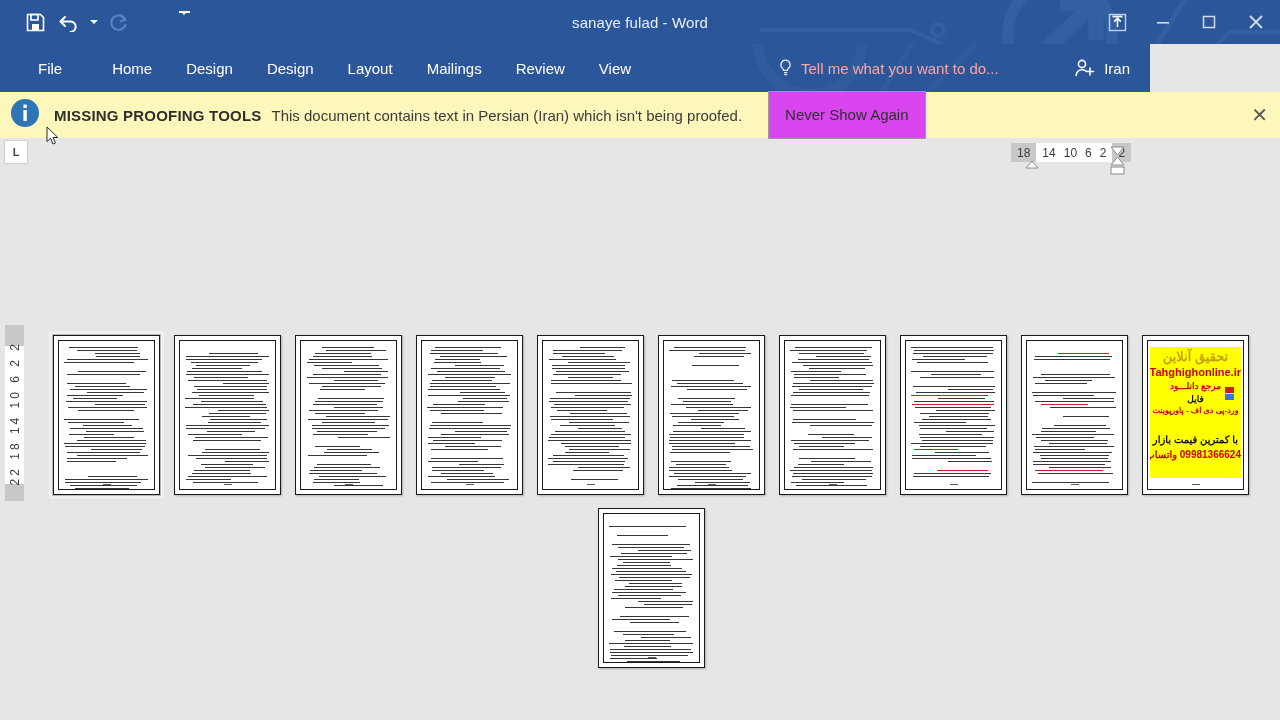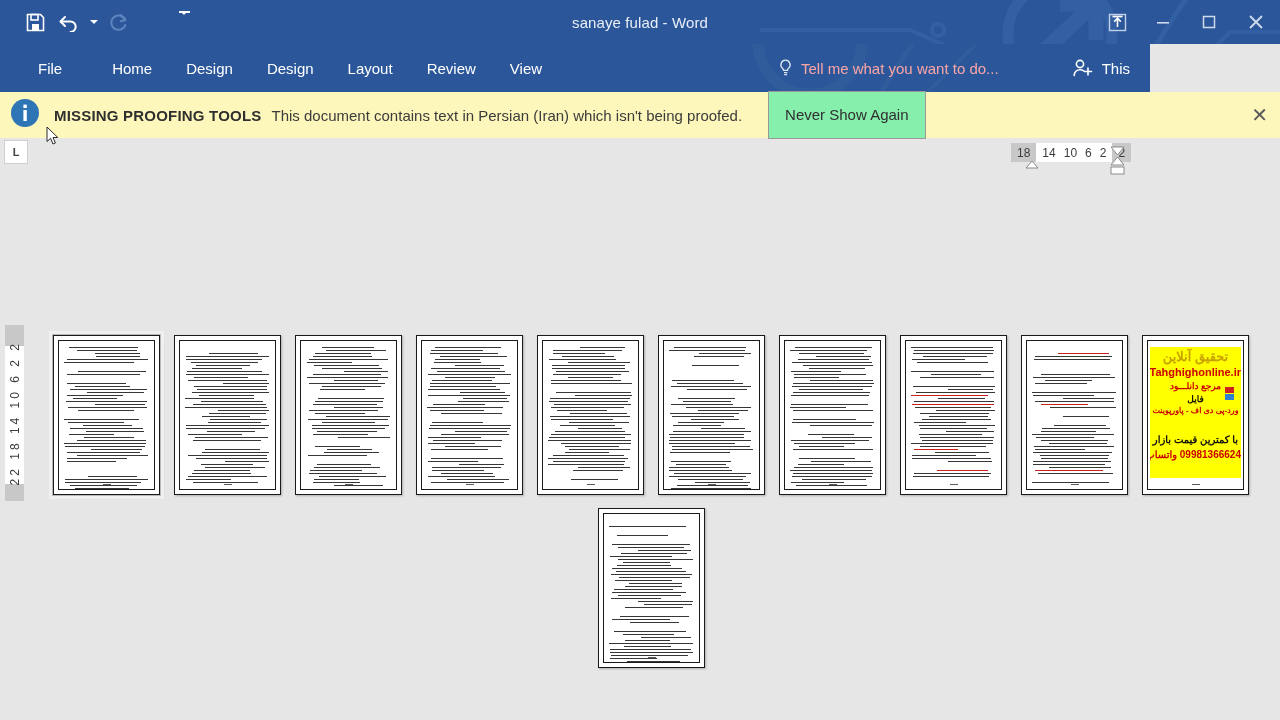--- a/index.html
+++ b/index.html
@@ -53,21 +53,21 @@
 
   
   .notice{
     position:absolute;left:0;top:92px;width:1280px;height:46px;
     background:#fdf7bb;display:flex;align-items:center;
   }
   .notice-icon{margin-left:10px;margin-right:14px;flex:0 0 auto;}
   .notice-strong{color:#2f2f2f;font-size:15px;font-weight:bold;letter-spacing:.2px;white-space:nowrap;}
   .notice-text{color:#3b3b3b;font-size:15px;margin-left:10px;white-space:nowrap;}
   .notice-btn{
-    margin-left:26px;background:#86efac;border:1px solid #9a9a9a;
+    margin-left:26px;background:#d946ef;border:1px solid #9a9a9a;
     color:#2f2f2f;font-size:15px;padding:14px 16px;line-height:18px;cursor:default;
   }
   .notice-close{position:absolute;right:6px;top:50%;transform:translateY(-50%);
     color:#5a5a5a;font-size:20px;line-height:1;padding:2px 6px;cursor:default;}
 
   
   .ruler-corner{
     position:absolute;left:4px;top:140px;width:22px;height:22px;
     background:#ffffff;border:1px solid #d0d0d0;
     display:flex;align-items:center;justify-content:center;
@@ -211,39 +211,40 @@
       <path d="M400 110 L470 40 L520 40" stroke="#35619f" stroke-width="4" fill="none"></path>
       <path d="M430 0 L360 110" stroke="#35619f" stroke-width="5"></path>
     </svg>
 
     <div class="tabs">
       <div class="tab">File</div>
       <div class="tab" style="margin-left:22px;">Home</div>
       <div class="tab" style="margin-left:6px;">Design</div>
       <div class="tab" style="margin-left:6px;">Design</div>
       <div class="tab" style="margin-left:6px;">Layout</div>
+      <div class="tab" style="margin-left:6px;">Mailings</div>
       <div class="tab" style="margin-left:6px;">Review</div>
       <div class="tab" style="margin-left:6px;">View</div>
     </div>
 
     <div class="tellme">
       <svg width="15" height="20" viewBox="0 0 15 20">
         <path d="M7.5 2.2 a4.6 4.6 0 0 1 3 8.1 c-.7.6-1 1.2-1 2.1 h-4 c0-.9-.3-1.5-1-2.1 a4.6 4.6 0 0 1 3-8.1 z" fill="none" stroke="#dfe7f4" stroke-width="1.3"></path>
         <path d="M6 14.7 h3.3 M6.2 16.6 h2.9" stroke="#dfe7f4" stroke-width="1.3"></path>
       </svg>
       <span>Tell me what you want to do...</span>
     </div>
 
     <div class="share">
       <svg width="22" height="20" viewBox="0 0 22 20">
         <circle cx="8" cy="6" r="3.6" fill="none" stroke="#ffffff" stroke-width="1.6"></circle>
         <path d="M2.2 17.5 c0-3.6 2.6-5.8 5.8-5.8 c1.5 0 2.9.5 3.9 1.3" fill="none" stroke="#ffffff" stroke-width="1.6" stroke-linecap="round"></path>
         <path d="M16 10 v7 M12.5 13.5 h7" stroke="#ffffff" stroke-width="1.6" stroke-linecap="round"></path>
       </svg>
-      <span>This</span>
+      <span>Iran</span>
     </div>
   </div>
 
   <div class="notice">
     <span class="notice-icon">
       <svg width="30" height="30" viewBox="0 0 30 30">
         <circle cx="15" cy="15" r="14" fill="#2e75b6"></circle>
         <rect x="13.4" y="6.6" width="3.4" height="3.4" fill="#ffffff"></rect>
         <rect x="13.4" y="12" width="3.4" height="11" fill="#ffffff"></rect>
       </svg>

